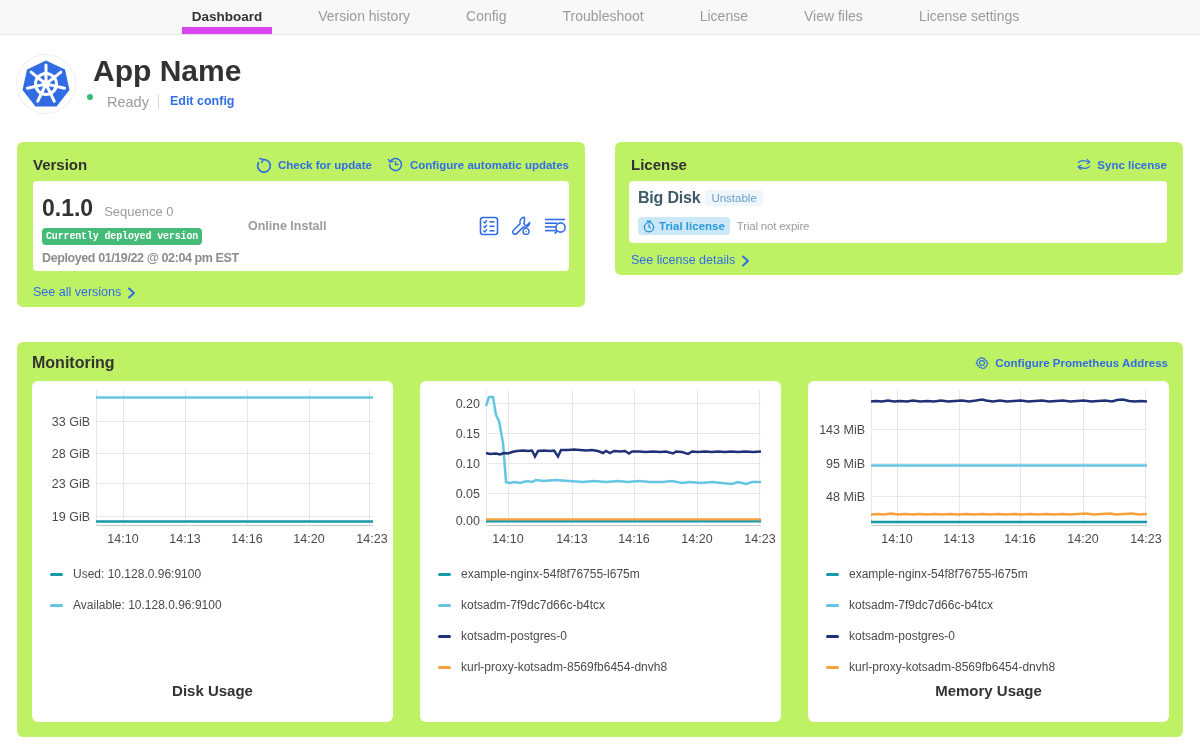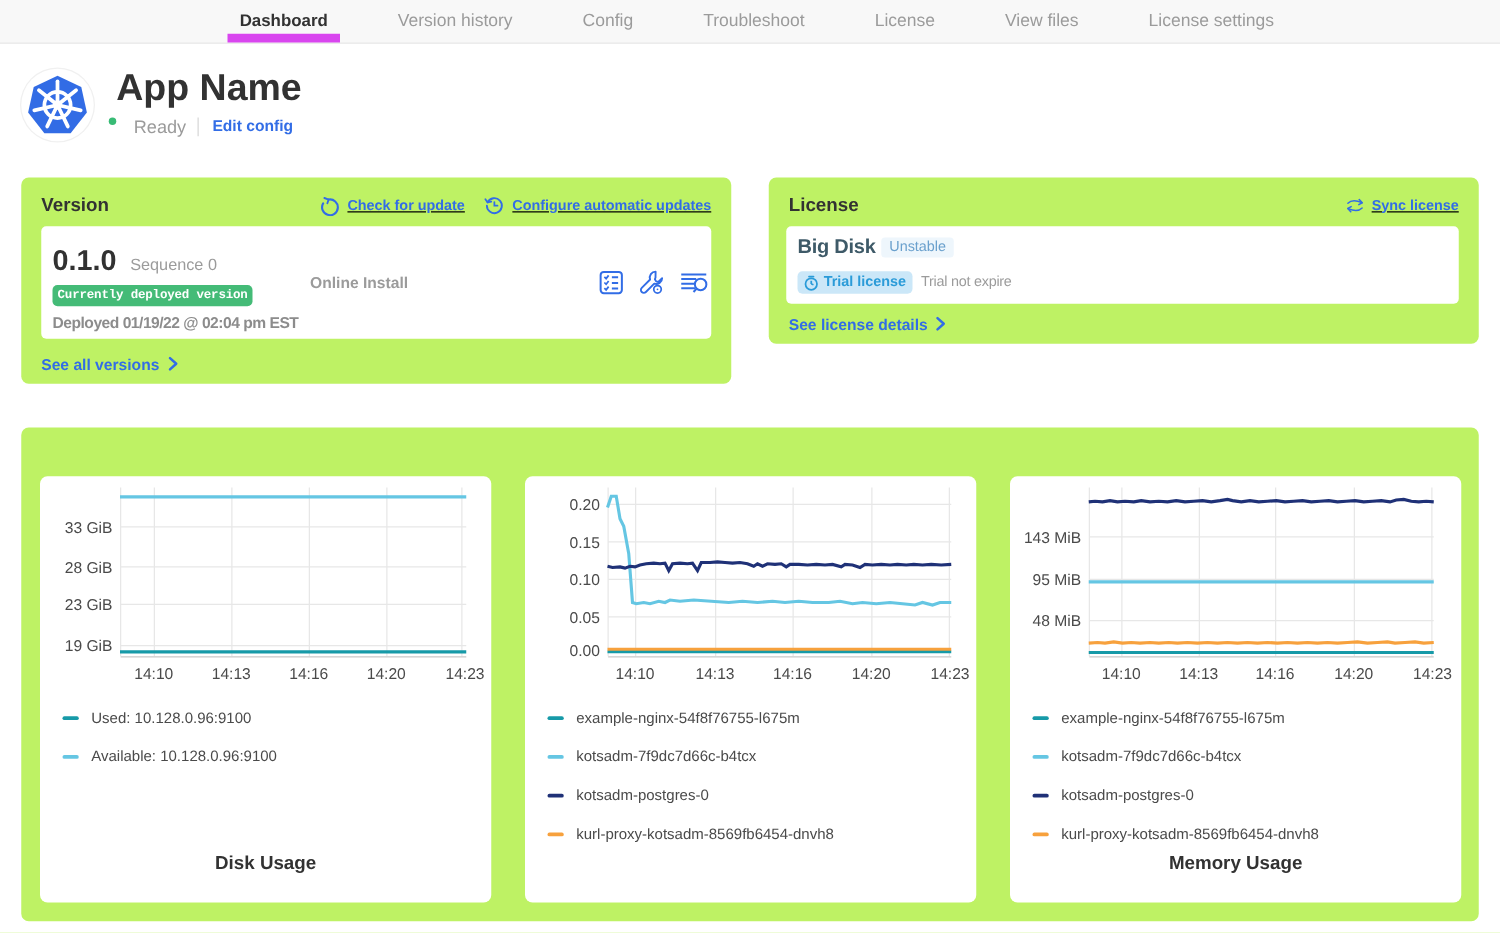--- a/index.html
+++ b/index.html
@@ -16,36 +16,36 @@
 .dot { width:6px; height:6px; border-radius:50%; background:#38bb75; margin-right:14px; }
 .vline { width:1px; height:15px; background:#d8d8d8; margin-left:9px; margin-right:11px; }
 .bluelink { color:#326DE6; font-weight:700; font-size:12.5px; text-decoration:none; }
 
 .card { position:absolute; background:#bef264; border-radius:6px; }
 #versionCard { left:17px; top:142px; width:568px; height:165px; padding:14px 16px; }
 #licenseCard { left:615px; top:142px; width:568px; height:133px; padding:14px 16px; }
 #monitorCard { left:17px; top:342px; width:1166px; height:395px; padding:12px 15px; }
 .cardhead { display:flex; justify-content:space-between; align-items:center; }
 .cardtitle { font-size:15px; font-weight:700; color:#323232; }
-.headlinks { display:flex; align-items:flex-end;text-decoration:underline; }
+.headlinks { display:flex; align-items:flex-end; }
 .headlinks .lnk { display:flex; align-items:center; font-size:11.5px; font-weight:700; color:#326DE6; margin-left:15px; }
 .headlinks .lnk svg { margin-right:6px; }
 .whitebox { background:#fff; border-radius:4px;justify-content:center; }
 
 .vbox { position:absolute; left:16px; top:39px; width:536px; height:90px; display:flex; align-items:center; }
 .vleft { padding-left:9px; padding-top:8px; width:215px; }
 .vnumrow { display:flex; align-items:baseline; }
 .vnum { font-size:23px; font-weight:700; color:#323232; }
 .vseq { font-size:13px; color:#9b9b9b; margin-left:11px; }
 .vbadge { display:inline-block; margin-top:6px; background:#44bb77; color:#fff; font-size:10px; font-weight:700; padding:3px 4px; border-radius:4px; letter-spacing:-0.15px;font-family:Liberation Mono, monospace; }
 .vdeploy { margin-top:6px; font-size:12.5px; font-weight:600; color:#8c8c8c; letter-spacing:-0.4px; white-space:nowrap; }
 .vmid { width:165px; font-size:12.5px; font-weight:700; color:#9b9b9b; }
 .vicons { display:flex; align-items:center; margin-left:auto; padding-right:2px; }
 .vicons svg { margin-left:12px; }
-.seelink { position:absolute; left:16px; bottom:8px; display:flex; align-items:flex-start; font-size:12.5px; font-weight:700; color:#326DE6; }
+.seelink { position:absolute; left:16px; bottom:8px; display:flex; align-items:flex-end; font-size:12.5px; font-weight:400; color:#326DE6; }
 
 .lbox { position:absolute; left:14px; top:39px; width:538px; height:62px; padding:8px 9px; }
 .lrow1 { display:flex; align-items:center; }
 .lname { font-size:16px; font-weight:700; color:#3e5a68; letter-spacing:-0.2px; }
 .lchannel { margin-left:5px; font-size:11.5px; font-weight:400; color:#6aa0cd; background:#eef6fc; padding:2px 6px; border-radius:3px; }
 .lrow2 { display:flex; align-items:center; margin-top:10px; }
 .ltrial { display:flex; align-items:center; font-size:11.5px; font-weight:700; color:#2a9bd8; background:#cbe7f8; padding:2.5px 5px; border-radius:4px; }
 .ltrial svg { margin-right:4px; }
 .lexpire { font-size:11.5px; color:#9b9b9b; margin-left:7px; letter-spacing:-0.2px; }
 
@@ -183,20 +183,32 @@
             </svg>Trial license</span>
         <span class="lexpire">Trial not expire</span>
       </div>
     </div>
     <div class="seelink">See license details<svg class="chev" width="9" height="12" viewBox="0 0 9 12" fill="none" stroke="#326DE6" stroke-width="2" stroke-linecap="round" stroke-linejoin="round">
           <path d="M2 1.5 L7 6 L2 10.5"></path>
         </svg></div>
   </div>
 
   <div class="card" id="monitorCard">
+    <div class="cardhead">
+      <div class="cardtitle" style="font-size:16px;">Monitoring</div>
+      <div class="headlinks">
+        <span class="lnk">
+            <svg width="14" height="14" viewBox="0 0 24 24" fill="none" stroke="#326DE6" stroke-width="2">
+              <path d="M12 1.8l2.1 2.1h3l.9 2.9 2.9.9v3l2.1 2.1-2.1 2.1v3l-2.9.9-.9 2.9h-3L12 22.2l-2.1-2.1h-3l-.9-2.9-2.9-.9v-3L1 12l2.1-2.1v-3l2.9-.9.9-2.9h3z" stroke-linejoin="round" transform="scale(0.92) translate(1,1)"></path>
+              <circle cx="12" cy="12" r="4.2"></circle>
+            </svg>
+            <span style="font-size:11.5px;">Configure Prometheus Address</span>
+          </span>
+      </div>
+    </div>
 
     <div class="chartcard" id="chart1">
       <svg width="361" height="175" viewBox="0 0 361 175">
         <g stroke="#e7e7e7" stroke-width="1">
           <line x1="64.5" y1="9" x2="64.5" y2="144"></line>
           <line x1="91.5" y1="9" x2="91.5" y2="144"></line>
           <line x1="153.5" y1="9" x2="153.5" y2="144"></line>
           <line x1="215.5" y1="9" x2="215.5" y2="144"></line>
           <line x1="277.5" y1="9" x2="277.5" y2="144"></line>
           <line x1="337.5" y1="9" x2="337.5" y2="144"></line>

